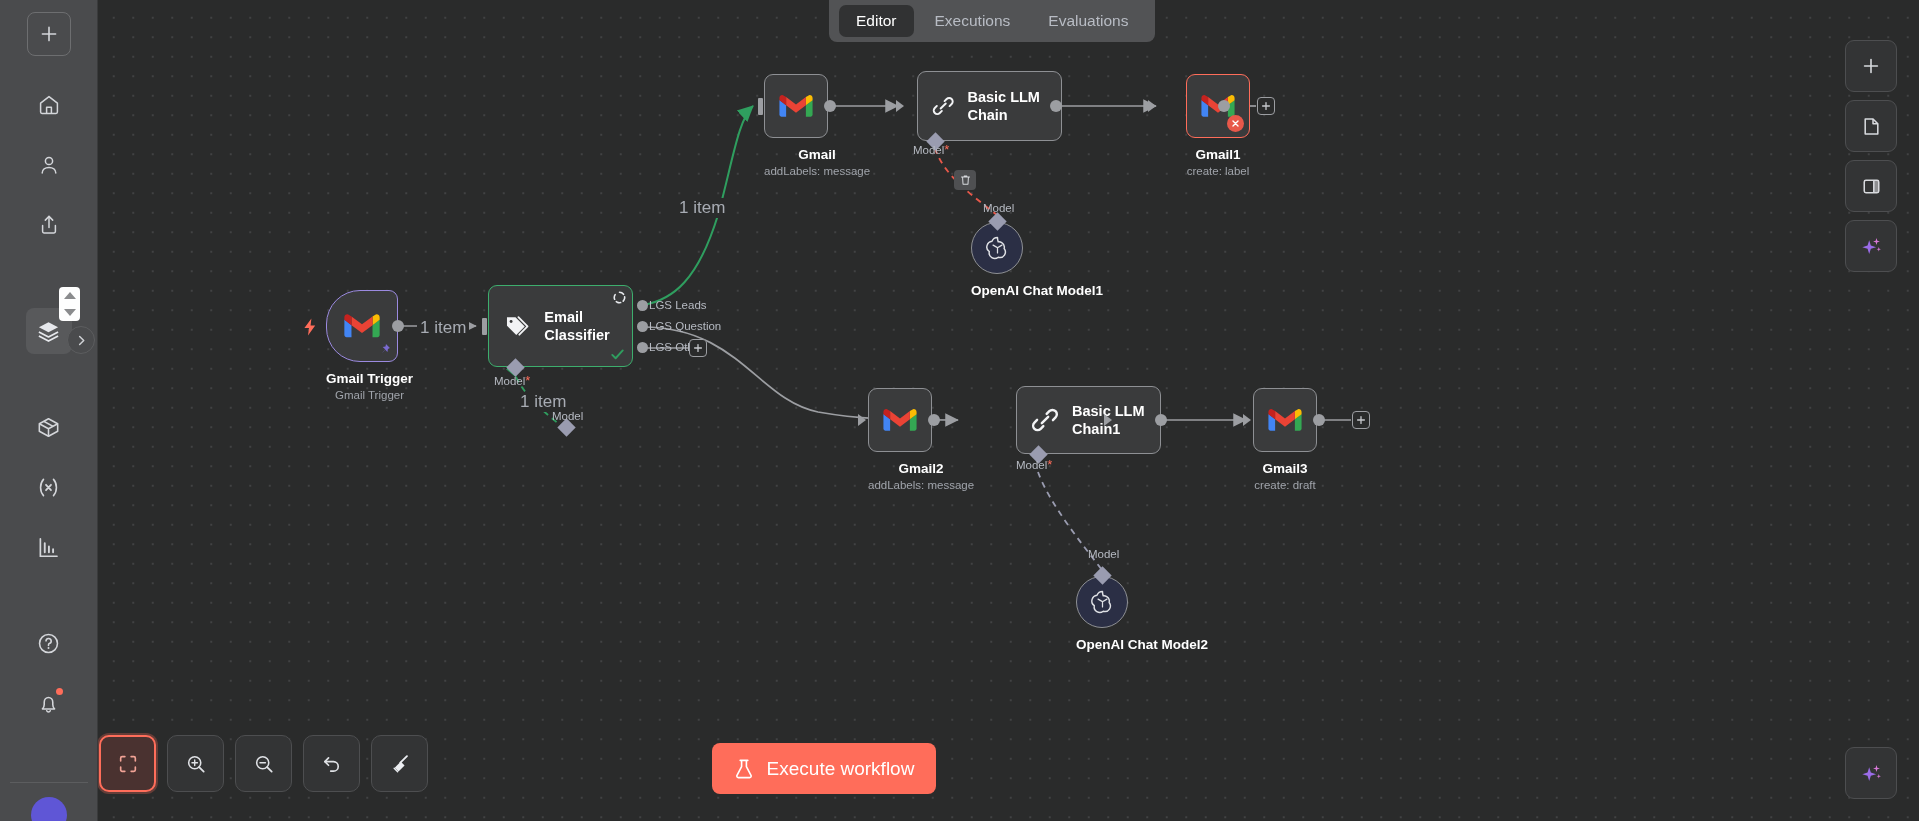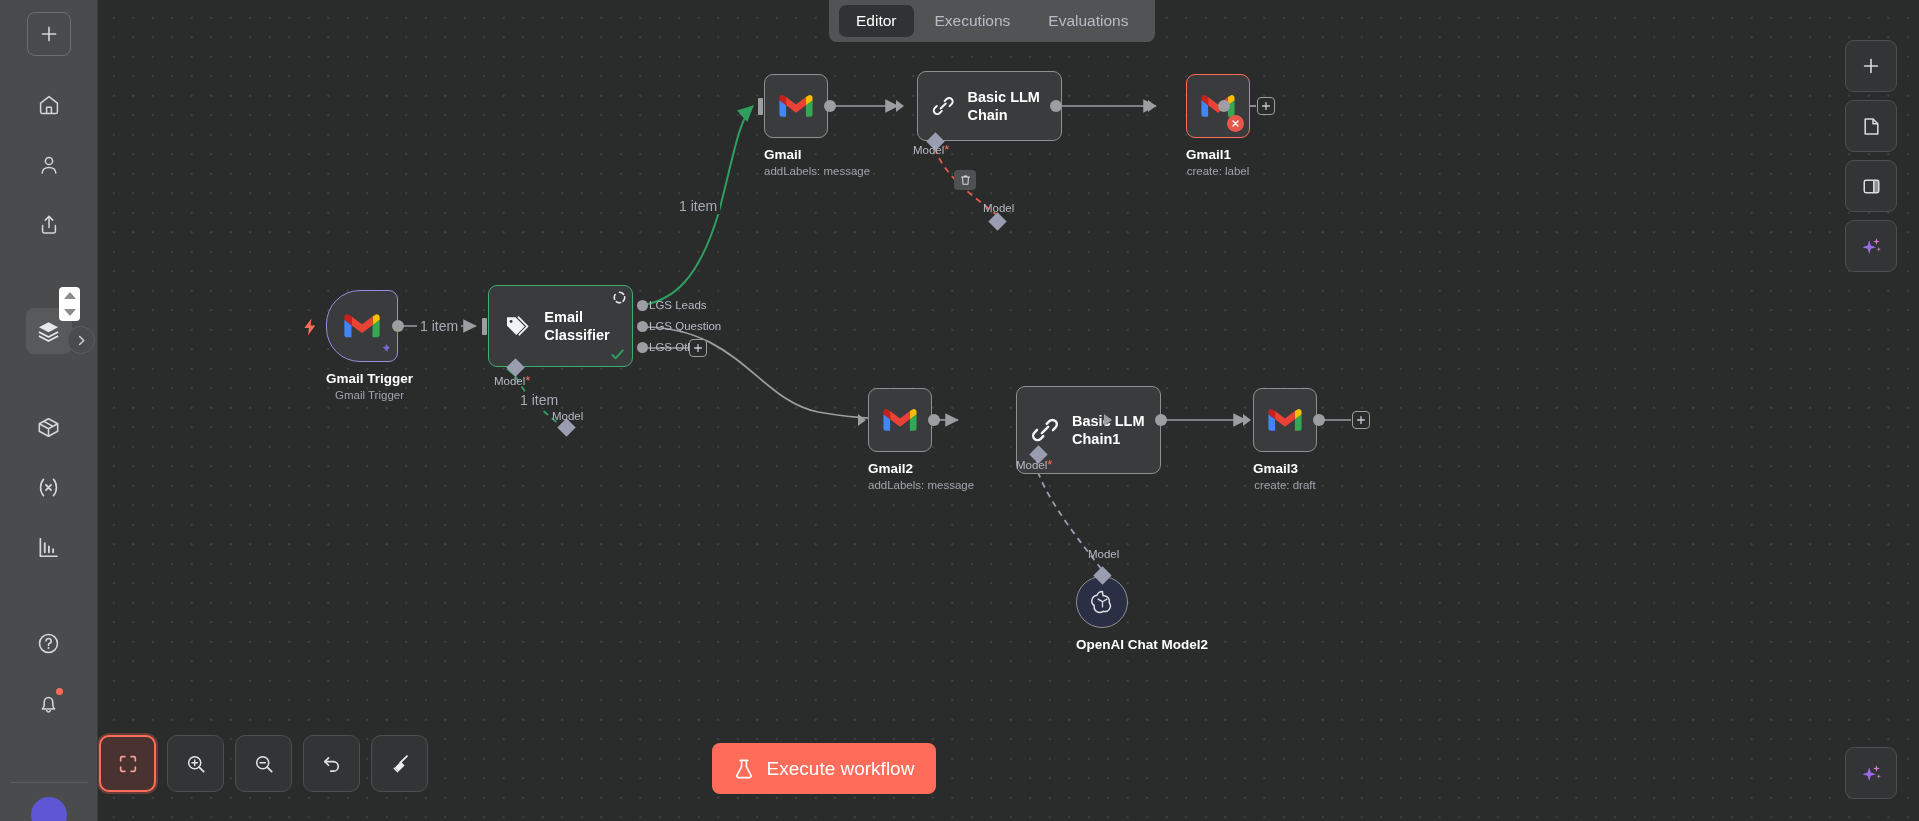--- a/index.html
+++ b/index.html
@@ -148,21 +148,21 @@
   }
   .nbox.sq { width: 64px; height: 64px; }
   .nbox.wide { width: 145px; height: 70px; justify-content: flex-start; padding-left: 14px; gap: 13px; }
   .nbox.trigger { width: 72px; height: 72px; border-radius: 34px 9px 9px 34px; border-color: #9b8ae0; }
   .nbox.red { border-color: #ff6d5a; }
   .nbox.classifier {
     width: 145px; height: 82px; border-color: #3dae6d;
     justify-content: flex-start; padding-left: 16px; gap: 15px;
   }
   .nlabel {
-    margin-top: 9px; 
+    margin-top: 9px; text-align: center;
     font-size: 13.5px; font-weight: 700; color: #ffffff;
     white-space: nowrap;
   }
   .nsub {
     margin-top: 3px; text-align: center;
     font-size: 11.5px; color: #a0a4ab; white-space: nowrap;
   }
   .ntitle { font-size: 14.5px; font-weight: 600; color: #ffffff; line-height: 1.25; }
   .badge-err {
     position: absolute; right: 5px; bottom: 5px;
@@ -209,21 +209,21 @@
     display: flex; align-items: center; justify-content: center;
     z-index: 13; cursor: pointer;
   }
   .trash-stub {
     position: absolute; width: 22px; height: 20px; border-radius: 4px;
     background: #4f5052;
     display: flex; align-items: center; justify-content: center;
     z-index: 14; cursor: pointer;
   }
   .edge-lbl {
-    position: absolute; font-size: 14px; color: #a8acb4;
+    position: absolute; font-size: 17px; color: #a8acb4;
     background: #2a2b2b; padding: 0 3px; white-space: nowrap; z-index: 13;
   }
   .port-lbl {
     position: absolute; font-size: 11.5px; color: #b6bac2;
     white-space: nowrap; z-index: 13;
   }
   .req-star { color: #ff6d5a; font-size: 13px; }
   .out-dot-sm {
     position: absolute; width: 11px; height: 11px; border-radius: 50%;
     background: #9c9ea2; z-index: 13;
@@ -486,41 +486,50 @@
       <div class="nsub">create: label</div>
     </div>
     <div class="in-arrow" style="left:1050px; top:100px;"></div>
     <div class="dot-out" style="left:1120px; top:100px;"></div>
     <div class="plus-stub" style="left:1159px; top:97px;">
       <svg width="10" height="10" viewBox="0 0 10 10">
         <path d="M5 1.6v6.8M1.6 5h6.8" stroke="#c7c9cd" stroke-width="1.3" stroke-linecap="round"></path>
       </svg>
     </div>
 
+    <div class="node" style="left:873px; top:222px;">
+      <div class="circ-node">
+        <svg width="27" height="27" viewBox="0 0 28 28">
+          <path d="M14 2.6c-2.6 0-4.8 1.6-5.7 3.9-2.4.3-4.4 2-5.1 4.3-.8 2.5.2 5.1 2.3 6.5-.5 2.4.5 4.9 2.6 6.2 2.1 1.3 4.8 1.1 6.7-.4 2.4.7 5-.2 6.4-2.3 1.4-2.1 1.2-4.8-.3-6.8.6-2.4-.4-4.9-2.5-6.2-1.1-.7-2.4-1-3.7-.8C13.9 4.6 14 3.5 14 2.6z" fill="none" stroke="#dfe1e5" stroke-width="1.5" stroke-linejoin="round"></path>
+          <path d="M9.4 10.5 14 13.2v5.4M18.6 10.5 14 13.2" stroke="#dfe1e5" stroke-width="1.3" fill="none" stroke-linecap="round"></path>
+        </svg>
+      </div>
+      <div class="nlabel">OpenAI Chat Model1</div>
+    </div>
     <div class="diamond" style="left:893px; top:215px;"></div>
     <div class="port-lbl" style="left:885px; top:202px;">Model</div>
 
     <div class="node" style="left:770px; top:388px;">
       <div class="nbox sq">
         <svg width="34" height="26" viewBox="0 0 52 40">
           <path d="M3.6 36.4h7.2V18.8L0.5 10.6v22.2c0 2 1.5 3.6 3.1 3.6z" fill="#4285f4"></path>
           <path d="M41.2 36.4h7.2c1.7 0 3.1-1.6 3.1-3.6V10.6L41.2 18.8z" fill="#34a853"></path>
           <path d="M41.2 6.2v12.6l10.3-7.7V7.6c0-3.6-4-5.7-6.8-3.5z" fill="#fbbc04"></path>
           <path d="M10.8 18.8V6.2L26 17.6 41.2 6.2v12.6L26 30.2z" fill="#ea4335"></path>
           <path d="M0.5 7.6v3.5l10.3 7.7V6.2L7.3 4.1C4.5 1.9.5 4 .5 7.6z" fill="#c5221f"></path>
         </svg>
       </div>
       <div class="nlabel">Gmail2</div>
       <div class="nsub">addLabels: message</div>
     </div>
     <div class="in-arrow" style="left:760px; top:414px;"></div>
     <div class="dot-out" style="left:830px; top:414px;"></div>
 
     <div class="node" style="left:918px; top:386px;">
-      <div class="nbox wide" style="height:88px;">
+      <div class="nbox wide" style="height:68px;">
         <svg width="28" height="28" viewBox="0 0 30 30">
           <path d="M11.6 18.4 18.4 11.6" stroke="#f2f3f5" stroke-width="2.6" stroke-linecap="round"></path>
           <path d="M13.2 21.6 10.4 24.4a4.7 4.7 0 0 1-6.7-6.7l2.8-2.8" stroke="#f2f3f5" stroke-width="2.6" fill="none" stroke-linecap="round"></path>
           <path d="M16.8 8.4l2.8-2.8a4.7 4.7 0 0 1 6.7 6.7l-2.8 2.8" stroke="#f2f3f5" stroke-width="2.6" fill="none" stroke-linecap="round"></path>
         </svg>
         <span class="ntitle" style="white-space:normal; max-width:78px;">Basic LLM Chain1</span>
       </div>
     </div>
     <div class="in-arrow" style="left:1006px; top:414px;"></div>
     <div class="dot-out" style="left:1057px; top:414px;"></div>

